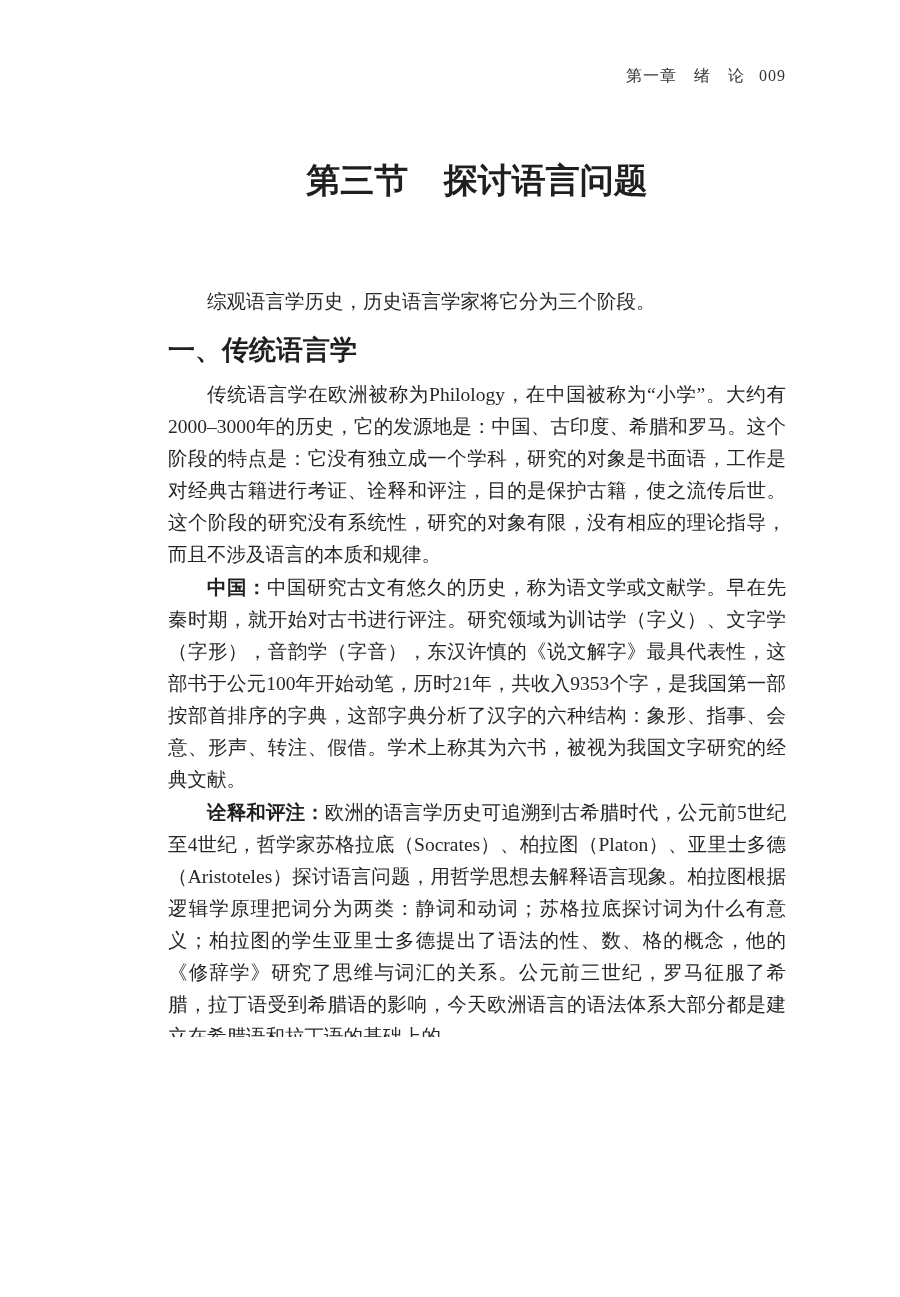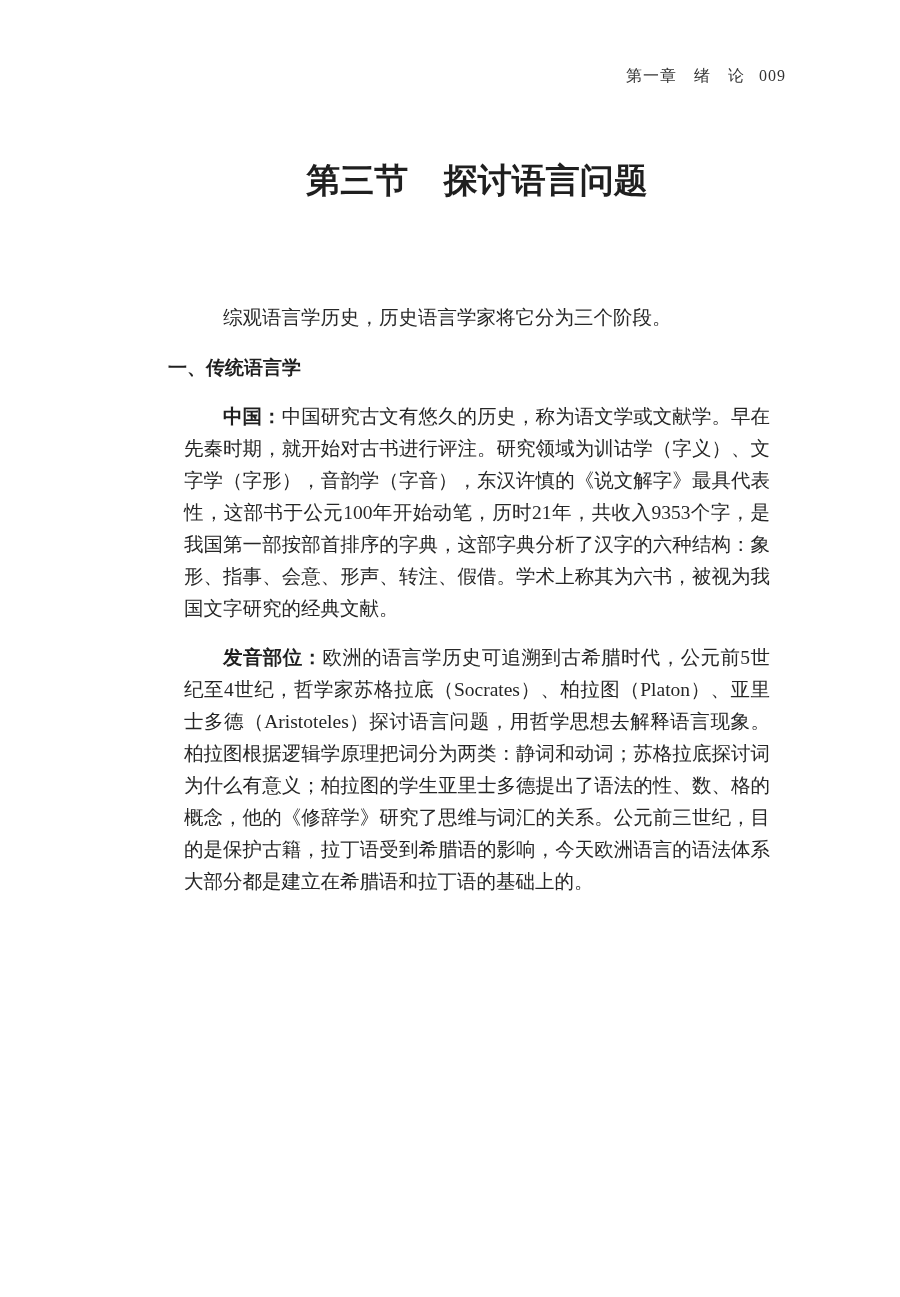--- a/index.html
+++ b/index.html
@@ -46,25 +46,25 @@
     position: absolute;
     left: 168px;
     top: 286px;
     width: 618px;
     font-size: 19.5px;
     line-height: 32px;
     text-align: justify;
     text-justify: inter-ideograph;
     color: #262626;
   }
-  .text-block p { margin: 16px; text-indent: 2em; }
+  .text-block p { margin: 0; text-indent: 2em; }
 
   .subsection-heading {
-    font-family: Liberation Serif, serif;
-    font-size: 19px;
+    font-family: Liberation Mono, monospace;
+    font-size: 27px;
     font-weight: bold;
     color: #1f1f1f;
     margin: 18px 0 11px 0;
     line-height: 32px;
     text-indent: 0;
   }
 
   .runin {
     font-family: Liberation Sans, sans-serif;
     font-weight: bold;
@@ -109,25 +109,26 @@
   <div class="doc-title">
     <span class="t1">第三节</span><span class="t2">探讨语言问题</span>
   </div>
 
   <div class="text-block">
 
     <p>综观语言学历史，历史语言学家将它分为三个阶段。</p>
 
     <div class="subsection-heading">一、传统语言学</div>
 
+    <p>传统语言学在欧洲被称为Philology，在中国被称为“小学”。大约有2000–3000年的历史，它的发源地是：中国、古印度、希腊和罗马。这个阶段的特点是：它没有独立成一个学科，研究的对象是书面语，工作是对经典古籍进行考证、诠释和评注，目的是保护古籍，使之流传后世。这个阶段的研究没有系统性，研究的对象有限，没有相应的理论指导，而且不涉及语言的本质和规律。</p>
 
     <p><span class="runin">中国：</span><span>中国研究古文有悠久的历史，称为语文学或文献学。早在先秦时期，就开始对古书进行评注。研究领域为训诂学（字义）、文字学（字形），音韵学（字音），东汉许慎的《说文解字》最具代表性，这部书于公元100年开始动笔，历时21年，共收入9353个字，是我国第一部按部首排序的字典，这部字典分析了汉字的六种结构：象形、指事、会意、形声、转注、假借。学术上称其为六书，被视为我国文字研究的经典文献。</span></p>
 
 
-    <p><span class="runin">发音部位：</span><span>欧洲的语言学历史可追溯到古希腊时代，公元前5世纪至4世纪，哲学家苏格拉底（Socrates）、柏拉图（Platon）、亚里士多德（Aristoteles）探讨语言问题，用哲学思想去解释语言现象。柏拉图根据逻辑学原理把词分为两类：静词和动词；苏格拉底探讨词为什么有意义；柏拉图的学生亚里士多德提出了语法的性、数、格的概念，他的《修辞学》研究了思维与词汇的关系。公元前三世纪，目的是保护古籍，拉丁语受到希腊语的影响，今天欧洲语言的语法体系大部分都是建立在希腊语和拉丁语的基础上的。</span></p>
+    <p><span class="runin">诠释和评注：</span><span>欧洲的语言学历史可追溯到古希腊时代，公元前5世纪至4世纪，哲学家苏格拉底（Socrates）、柏拉图（Platon）、亚里士多德（Aristoteles）探讨语言问题，用哲学思想去解释语言现象。柏拉图根据逻辑学原理把词分为两类：静词和动词；苏格拉底探讨词为什么有意义；柏拉图的学生亚里士多德提出了语法的性、数、格的概念，他的《修辞学》研究了思维与词汇的关系。公元前三世纪，罗马征服了希腊，拉丁语受到希腊语的影响，今天欧洲语言的语法体系大部分都是建立在希腊语和拉丁语的基础上的。</span></p>
 
   </div>
 
   <div class="footnote-divider"></div>
 
   <div class="footnote">
     <span class="fn-marker">①</span><span>王德春：《语言学概论》，1992 上海，第49页</span>
   </div>
 
 </div>

